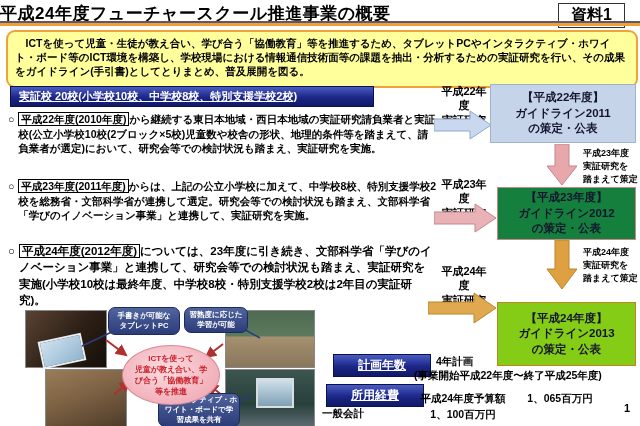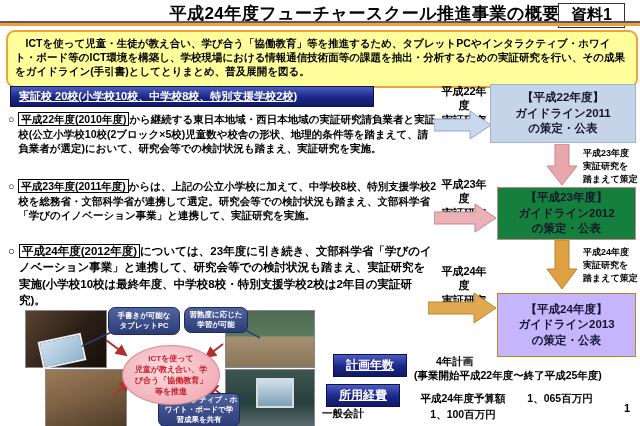--- a/index.html
+++ b/index.html
@@ -5,21 +5,21 @@
   html,body{margin:0;padding:0;}
   body{
     width:640px;height:426px;position:relative;overflow:hidden;
     background:#ffffff;
     font-family:"Liberation Sans","DejaVu Sans",sans-serif;
     color:#000;
   }
   .pre{white-space:pre-line;}
   
   .title{
-    position:absolute;left:0;top:2px;width:560px;text-align:right;
+    position:absolute;left:0;top:2px;width:560px;text-align:left;
     font-size:17px;font-weight:bold;letter-spacing:0.5px;
   }
   .doc-label{
     position:absolute;right:15px;top:3px;
     border:1.5px solid #333;padding:1px 12px;
     font-size:16px;font-weight:bold;background:#fff;
   }
   .rule{
     position:absolute;left:0;top:21px;width:640px;height:5px;
     background:linear-gradient(180deg,#5a5a68 0%,#5a5a68 38%,#ef9f35 38%,#ef9f35 100%);
@@ -47,21 +47,21 @@
   .b3{left:8px;top:243px;width:424px;font-size:11.5px;line-height:1.42;}
   
   .side-label{position:absolute;font-size:11px;font-weight:bold;text-align:center;line-height:1.3;}
   .dlabel{position:absolute;font-size:9px;font-weight:bold;text-align:left;line-height:1.45;}
   .fbox{
     position:absolute;display:flex;align-items:center;justify-content:center;
     text-align:center;font-size:11.5px;font-weight:bold;color:#14142e;line-height:1.35;
   }
   .fbox1{left:490px;top:84px;width:144px;height:57px;background:#c6d4ea;border:1px solid #9eb2d2;}
   .fbox2{left:497px;top:187px;width:137px;height:51px;background:#15803d;border:1px solid #c8868b;}
-  .fbox3{left:497px;top:293px;width:137px;height:62px;background:#c4b5fd;border:1px solid #c0831f;}
+  .fbox3{left:497px;top:302px;width:137px;height:62px;background:#84cc16;border:1px solid #c0831f;}
   .arrow{position:absolute;}
   
   .illus{position:absolute;left:20px;top:306px;width:296px;height:120px;}
   .photo{position:absolute;border:1px solid #888;}
   .ph1{left:5px;top:4px;width:80px;height:56px;
        background:linear-gradient(130deg,#5a4332 0%,#2c1f16 55%,#151009 100%);}
   .ph1 .tablet{position:absolute;left:14px;top:26px;width:40px;height:24px;
        background:linear-gradient(150deg,#cfe2ef,#8fb4cf);border:2px solid #e8eef2;transform:rotate(-12deg);}
   .ph2{left:205px;top:4px;width:88px;height:56px;
        background:linear-gradient(180deg,#4e6b52 0%,#5d7a5e 45%,#a59070 46%,#8a765a 100%);}
@@ -85,21 +85,21 @@
     background:radial-gradient(ellipse at 45% 40%,#fbdde1 0%,#f3b6bf 60%,#eda0ac 100%);
     border:1px solid #d98a96;
     display:flex;align-items:center;justify-content:center;text-align:center;
     font-size:8px;font-weight:bold;color:#c8202a;line-height:1.4;
   }
   .illus svg.links{position:absolute;left:0;top:0;pointer-events:none;}
   
   .badge{
     position:absolute;background:linear-gradient(180deg,#4a5cc0 0%,#1b2688 55%,#111a66 100%);
     border:1px solid #0a1050;color:#fff;font-weight:bold;font-size:12px;
-    text-decoration:underline;text-align:center;padding:2px 0;
+    text-decoration:underline;text-align:center;padding:2px 12px;
   }
   .badge1{left:333px;top:354px;width:72px;}
   .badge2{left:326px;top:384px;width:72px;}
   .plan-l1{position:absolute;left:436px;top:355px;font-size:10.5px;font-weight:bold;}
   .plan-l2{position:absolute;left:414px;top:369px;font-size:10.5px;font-weight:bold;}
   .account{position:absolute;left:322px;top:407px;font-size:10.5px;font-weight:bold;}
   .budget-col{position:absolute;top:391px;width:110px;text-align:center;font-size:10.5px;font-weight:bold;line-height:1.5;}
   .bc1{left:408px;}
   .bc2{left:505px;}
   .pageno{position:absolute;left:624px;top:402px;font-size:11px;font-weight:bold;}

